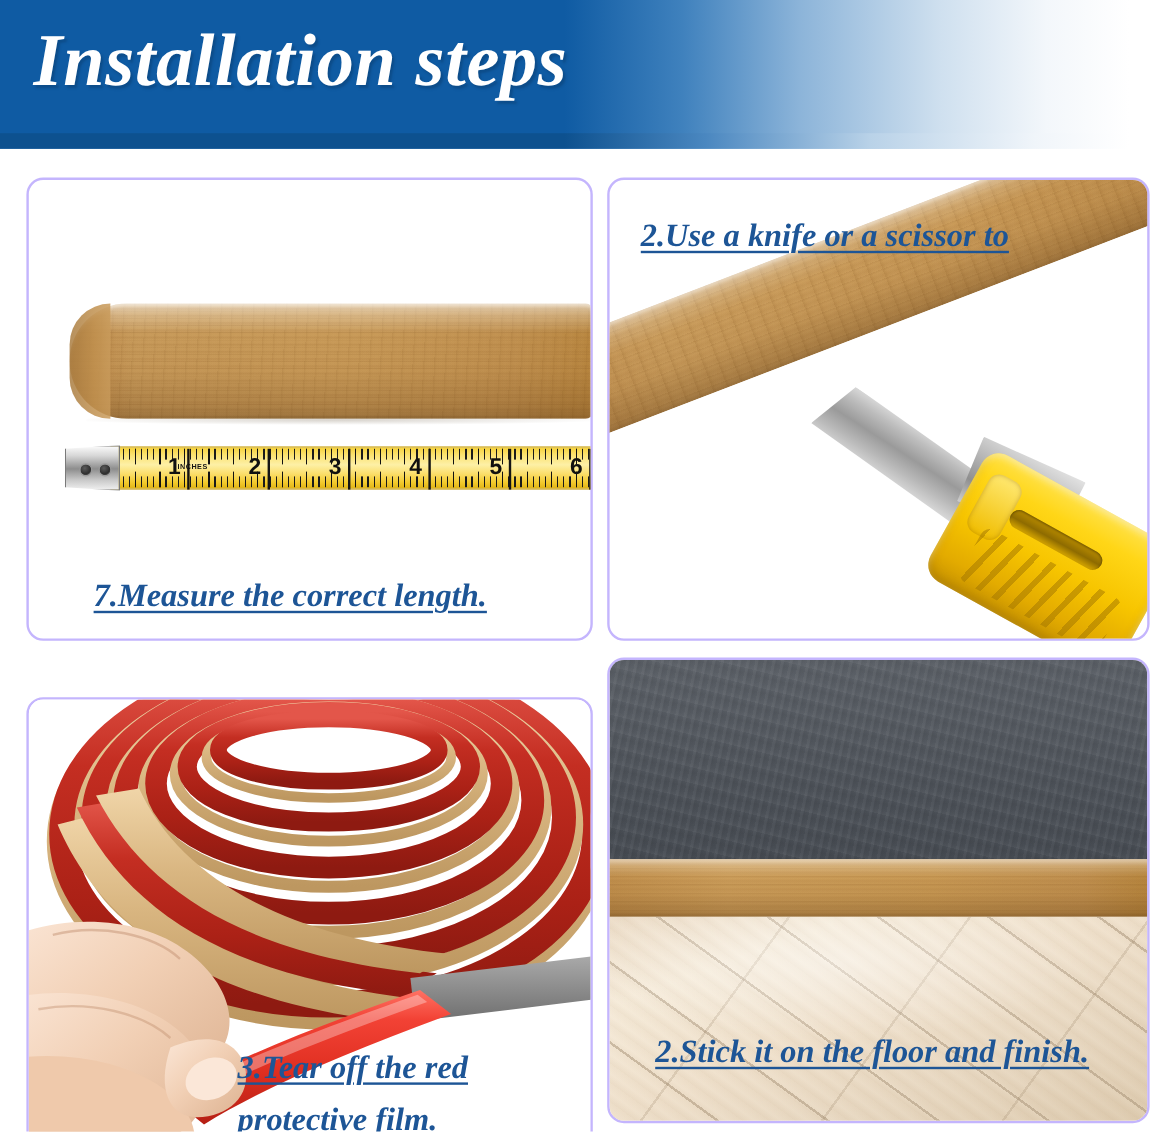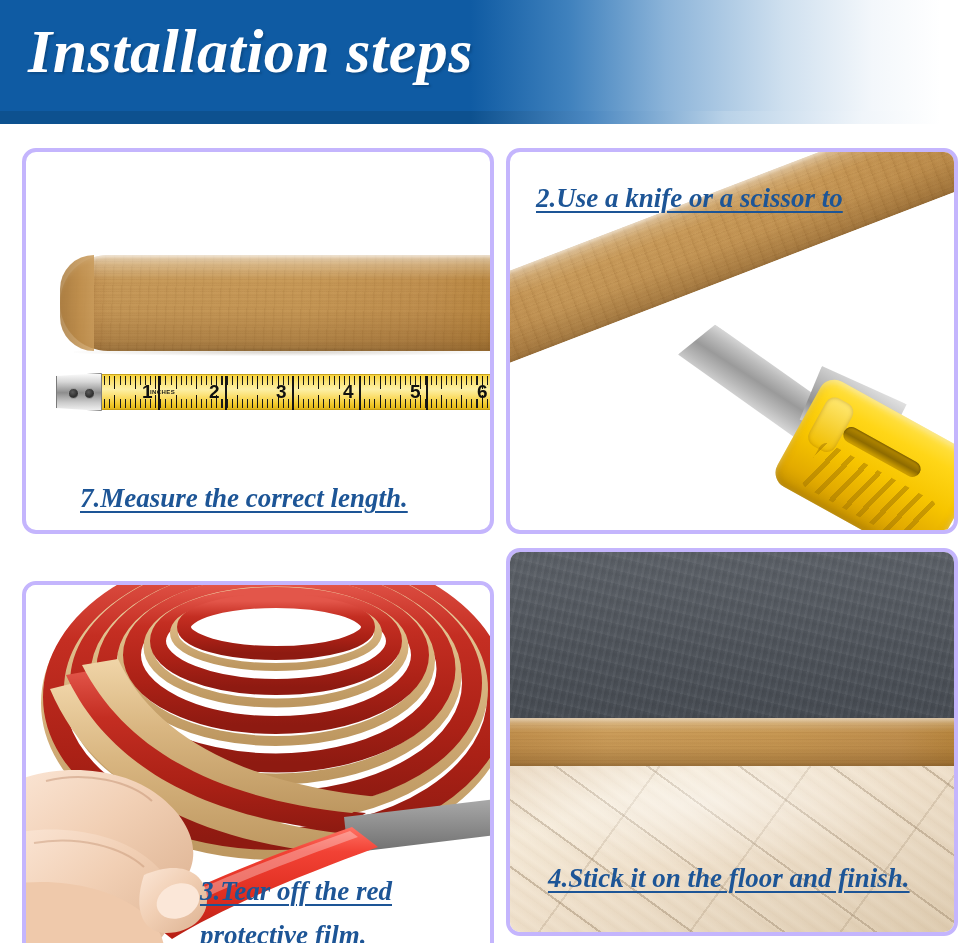--- a/index.html
+++ b/index.html
@@ -57,21 +57,21 @@
     color: #ffffff;
     letter-spacing: 0.5px;
     text-shadow: 2px 2px 2px rgba(10,50,90,0.35);
     white-space: nowrap;
   }
 
   
   .panel {
     position: absolute;
     background: #ffffff;
-    border: 4px solid #c4b5fd;
+    border: 2px solid #c4b5fd;
     border-radius: 14px;
     overflow: hidden;
   }
   #panel-1 { left: 22px;  top: 148px; width: 472px; height: 386px; }
   #panel-2 { left: 506px; top: 148px; width: 452px; height: 386px; }
   #panel-3 { left: 22px;  top: 548px; width: 472px; height: 388px; margin-top: 33px; }
   #panel-4 { left: 506px; top: 548px; width: 452px; height: 388px; }
 
   .caption {
     position: absolute;
@@ -502,16 +502,16 @@
     <div class="caption two-line" style="left:174px; top:286px;">3.Tear off the red</div>
     <div class="caption two-line" style="left:174px; top:330px;">protective film.</div>
   </div>
 
   <div class="panel" id="panel-4">
     <div class="p4-wall"></div>
     <div class="p4-trim"></div>
     <div class="p4-floor"></div>
     <div class="p4-floor-sheen"></div>
 
-    <div class="caption" style="left:38px; top:306px;">4.Stick it on the floor and finish.</div>
+    <div class="caption" style="left:38px; top:306px;">2.Stick it on the floor and finish.</div>
   </div>
 
 </div>
 
 </body></html>

